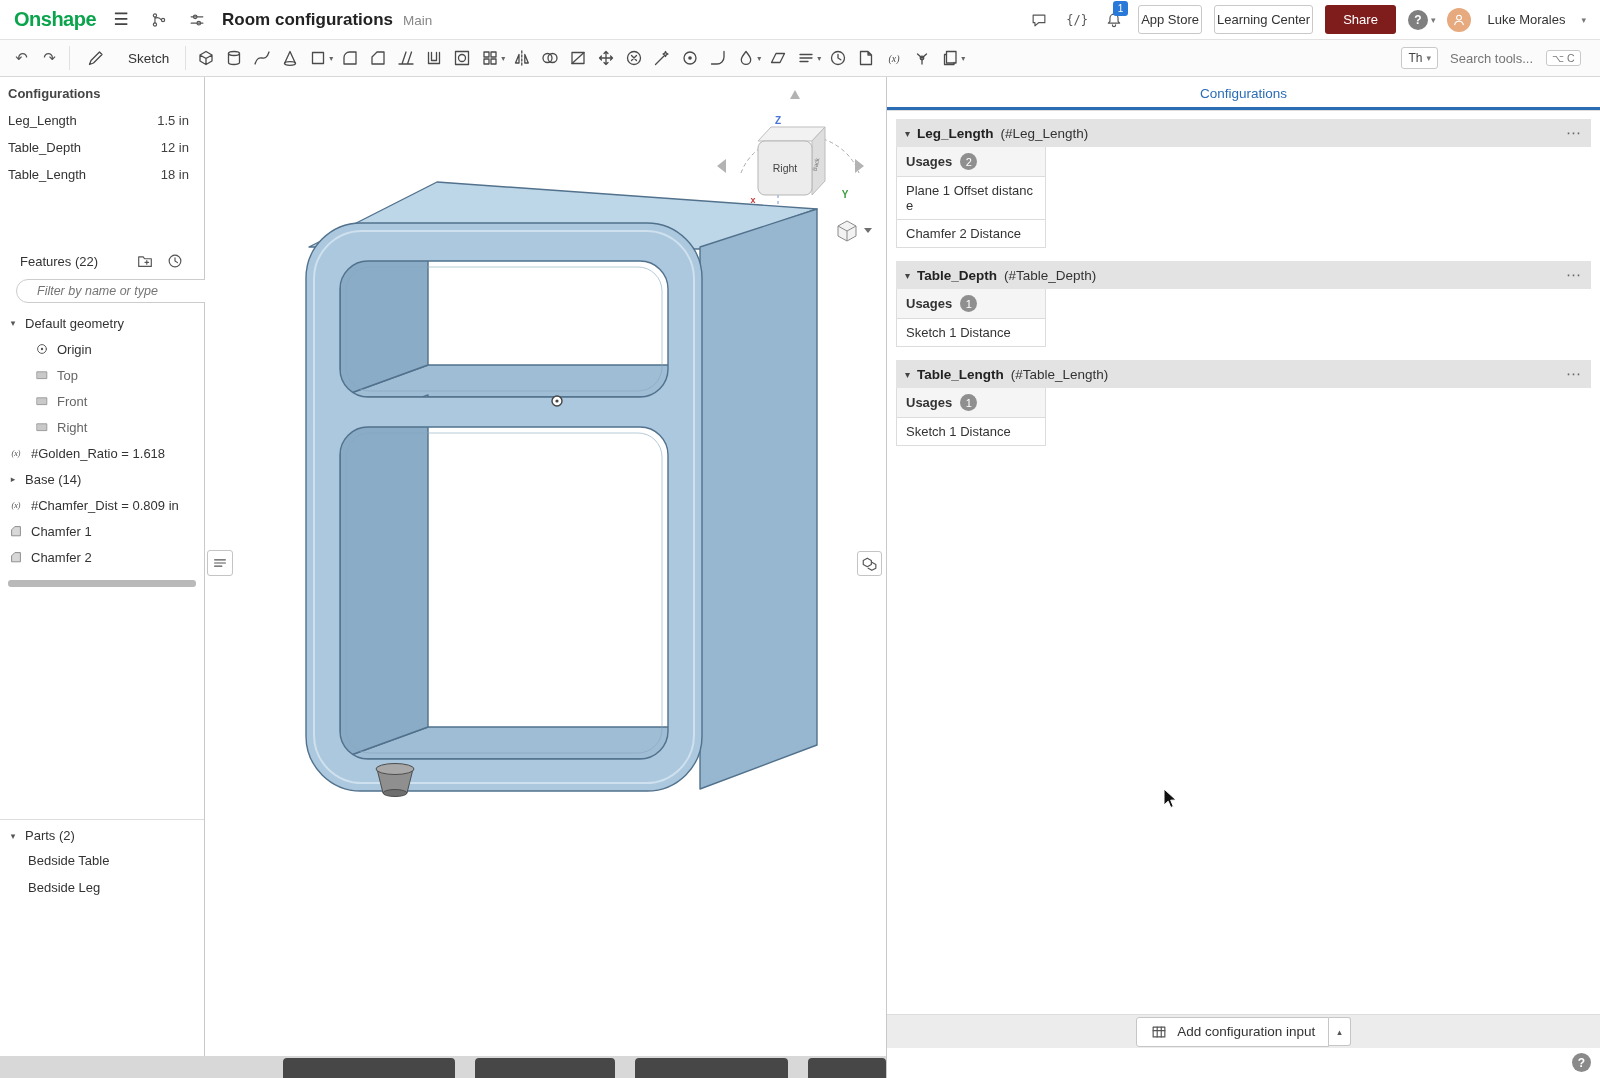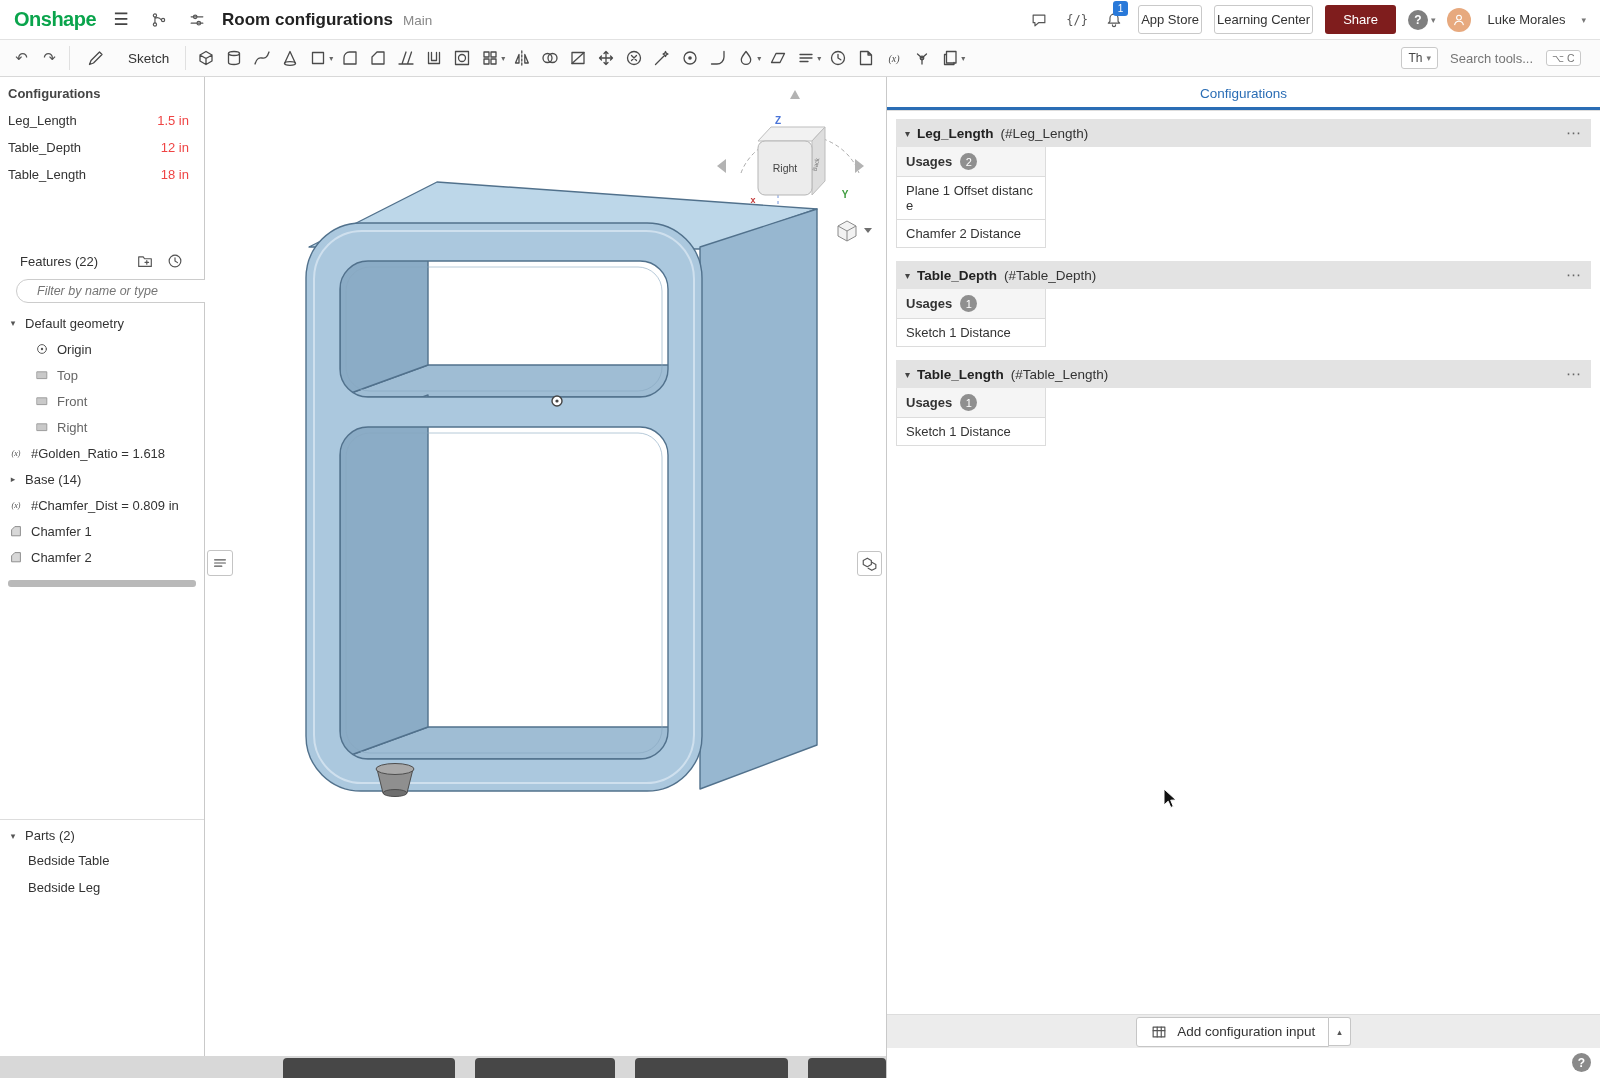--- a/index.html
+++ b/index.html
@@ -42,21 +42,21 @@
   .tbar-right{margin-left:auto;display:flex;align-items:flex-start;gap:4px}
   .tabchip{display:flex;align-items:center;gap:4px;border:1px solid #c9c9c9;border-radius:3px;padding:3px 6px;font-size:12px;color:#444;background:#fff;cursor:pointer}
   .searchwrap{display:flex;align-items:center;gap:6px;padding:3px 6px;width:150px}
   .search{border:none;outline:none;background:transparent;width:92px;font-size:13px;color:#555;font-family:inherit}
   .keycap{border:1px solid #c9c9c9;border-radius:3px;font-size:10.5px;color:#777;padding:1px 5px;background:#fff}
 
   
   .lp{position:absolute;top:77px;left:0;width:205px;bottom:22px;background:#fff;border-right:1px solid #c9c9c9}
   .lp-title{padding:9px 8px 6px;font-weight:bold;color:#444}
   .cfg-row{display:flex;justify-content:space-between;align-items:center;padding:6px 15px 6px 8px;cursor:pointer}
-  .cfg-val{color:#ef4444}
+  .cfg-val{color:#404040}
   .feat-hdr{display:flex;align-items:center;padding:6px 20px;font-weight:normal;color:#333;margin-top:58px}
   .feat-icons{margin-left:auto;display:flex;gap:12px;align-items:center}
   .filter-row{display:flex;align-items:center;gap:6px;padding:3px 8px 3px 10px}
   .filter-input{flex:1;height:24px;border:1px solid #ccc;border-radius:12px;padding:0 20px;font-style:italic;color:#999;font-size:12.5px;font-family:inherit;outline:none}
   .tree{margin-top:4px}
   .trow{height:26px;display:flex;align-items:center;gap:7px;padding-left:8px;cursor:pointer}
   .trow.ind{padding-left:34px}
   .trow.gray span{color:#666}
   .tchevron{width:10px;font-size:9px;color:#555;text-align:center}
   .rollback{margin:10px 8px 0;height:7px;background:#b9b9b9;border-radius:3px;cursor:ns-resize}

